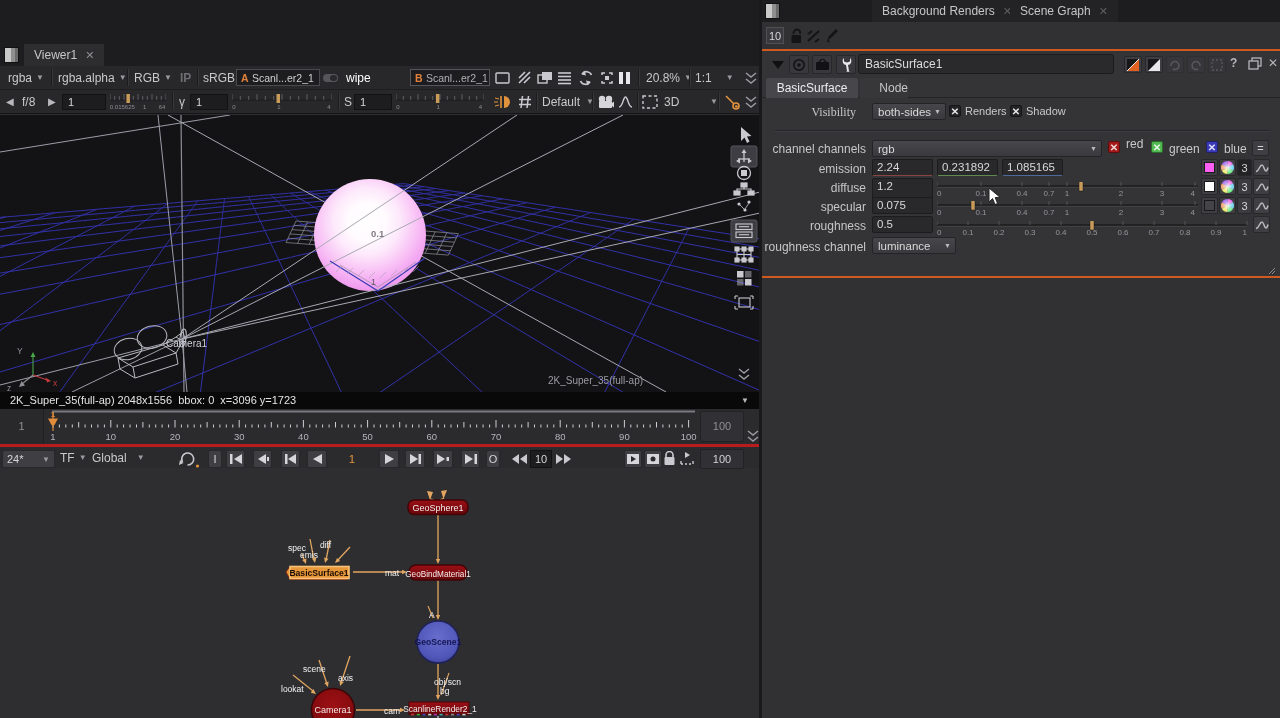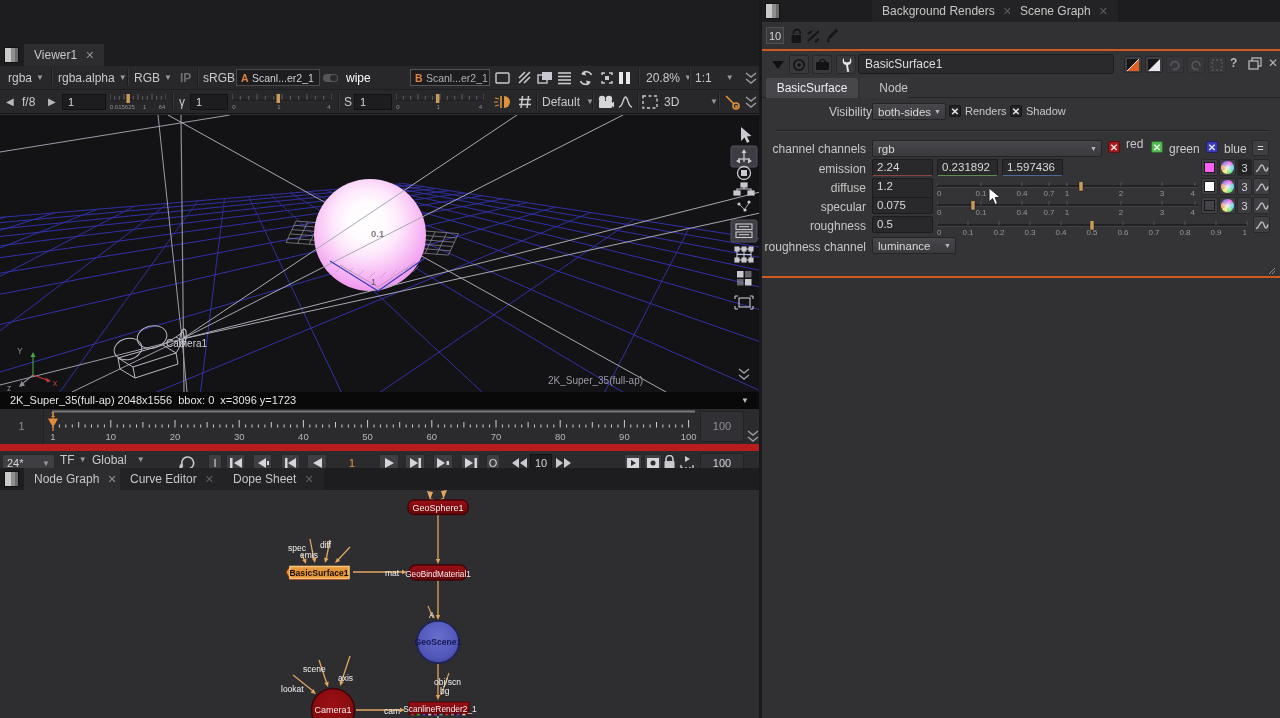--- a/index.html
+++ b/index.html
@@ -524,21 +524,21 @@
           </svg>
         </div>
 <div class="abs" style="left:700px;top:2px;width:44px;height:31px;background:#313135;border:1px solid #222225;border-radius:2px;color:#8f8f93;font-size:11px;line-height:29px;text-align:center;">100</div>
 <svg class="abs" style="left:746px;top:20px;" width="14" height="14">
           <g stroke="#9a9aa0" stroke-width="1.5" fill="none">
             <path d="M2,2 l5,4 l5,-4"></path>
             <path d="M2,8 l5,4 l5,-4"></path>
           </g>
         </svg>
 </div>
-      <div class="abs" style="left:0;top:400px;width:759px;height:24px;background:#2b2b2e;border-top:7px solid #b91c1c;">
+      <div class="abs" style="left:0;top:400px;width:759px;height:24px;background:#2b2b2e;border-top:3px solid #b91c1c;">
         <div class="abs btn" style="left:2px;top:3px;width:53px;height:18px;justify-content:flex-start;">
           <span style="margin-left:4px;font-size:11px;">24*</span>
           <span class="dd" style="position:absolute;right:4px;">▼</span>
         </div>
         <div class="abs titem" style="left:60px;">TF<span class="dd">▼</span></div>
         <div class="abs titem" style="left:92px;">Global<span class="dd" style="margin-left:10px;">▼</span></div>
         <svg class="abs" style="left:177px;top:3px;" width="24" height="19" viewBox="0 0 24 19">
           <g stroke="#c9c9cf" stroke-width="1.6" fill="none">
             <path d="M5.5,12 a6,6 0 1 1 5,3"></path>
             <path d="M3,10 l3.5,3 l-4.5,2 Z" fill="#c9c9cf" stroke="none"></path>
@@ -646,26 +646,20 @@
           <g stroke="#c9c9cf" stroke-width="1.4">
             <line x1="1" y1="13" x2="3" y2="13"></line>
             <line x1="5" y1="13" x2="7" y2="13"></line>
             <line x1="9" y1="13" x2="11" y2="13"></line>
             <line x1="1" y1="13" x2="1" y2="10"></line>
             <line x1="13" y1="13" x2="13" y2="10"></line>
           </g>
         </svg>
         <div class="abs" style="left:700px;top:2px;width:44px;height:20px;background:#313135;border:1px solid #222225;border-radius:2px;color:#d2d2d6;font-size:11px;line-height:19px;text-align:center;">100</div>
       </div>
-      <div class="tabbar" style="top:424px;height:22px;">
-<div class="paneicon" style="left:4px;"></div>
-<div class="tab active" style="left:24px;">Node Graph<span class="x">✕</span></div>
-<div class="tab" style="left:120px;background:#232325;">Curve Editor<span class="x" style="opacity:0.55;">✕</span></div>
-<div class="tab" style="left:223px;background:#232325;">Dope Sheet<span class="x" style="opacity:0.55;">✕</span></div>
-</div>
       <div class="abs" style="left:0;top:446px;width:759px;height:272px;background:#2e2e30;">
         <svg width="759" height="272" style="display:block">
           <defs>
 <linearGradient id="ng_red" x1="0" y1="0" x2="0" y2="1">
  <stop offset="0%" stop-color="#9b1016"></stop>
               <stop offset="45%" stop-color="#830b10"></stop>
               <stop offset="100%" stop-color="#65060a"></stop>
 </linearGradient>
 <radialGradient id="ng_blue" cx="50%" cy="38%" r="70%">
  <stop offset="0%" stop-color="#666dcc"></stop>
@@ -836,42 +830,42 @@
               <rect x="4" y="1" width="9" height="8"></rect>
               <rect x="1" y="4" width="9" height="8" fill="#343437"></rect>
             </g>
           </svg>
 <div class="abs" style="left:506px;top:5px;color:#b6b6ba;font-size:12px;">✕</div>
 </div>
         <div class="abs" style="left:0;top:27px;width:518px;height:20px;border-bottom:1px solid #232326;">
 <div class="abs" style="left:4px;top:0;width:92px;height:20px;background:#47474b;color:#ececee;font-size:12px;text-align:center;line-height:20px;border-radius:3px 3px 0 0;">BasicSurface</div>
 <div class="abs" style="left:98px;top:0;width:48px;height:20px;background:#37373a;color:#c6c6c8;font-size:12px;text-align:right;line-height:20px;border-radius:3px 3px 0 0;">Node</div>
 </div>
-<div class="prop-label" style="left:44px;top:54px;width:66px;">Visibility</div>
+<div class="prop-label" style="left:28px;top:54px;width:66px;font-family:Liberation Serif, serif;">Visibility</div>
 <div class="pdrop" style="left:110px;top:52px;width:74px;height:17px;line-height:16px;"><span style="margin-left:5px;">both-sides</span><span class="arr">▼</span></div>
 <div class="cb" style="left:187px;top:54px;">✕</div>
 <div class="abs" style="left:203px;top:54px;font-size:11px;">Renders</div>
 <div class="cb" style="left:248px;top:54px;">✕</div>
 <div class="abs" style="left:264px;top:54px;font-size:11px;">Shadow</div>
 <div class="abs" style="left:13px;top:79px;width:495px;height:1px;background:#242428;box-shadow:0 1px 0 #3e3e42;"></div>
 
 <div class="prop-label" style="left:4px;top:91px;width:100px;">channel channels</div>
 <div class="pdrop" style="left:110px;top:89px;width:230px;height:17px;line-height:16px;"><span style="margin-left:5px;">rgb</span><span class="arr">▼</span></div>
 <div class="cb" style="left:346px;top:90px;background:#a41a1a;border-color:#5c0d0d;color:#f0d8d8;">✕</div>
 <div class="abs" style="left:364px;top:86px;font-size:12px;">red</div>
 <div class="cb" style="left:389px;top:90px;background:#52b852;border-color:#2d6b2d;color:#e8f8e8;">✕</div>
 <div class="abs" style="left:407px;top:91px;font-size:12px;">green</div>
 <div class="cb" style="left:444px;top:90px;background:#3a3ab8;border-color:#20206b;color:#e0e0f8;">✕</div>
 <div class="abs" style="left:462px;top:91px;font-size:12px;">blue</div>
 <div class="abs btn" style="left:490px;top:89px;width:17px;height:16px;font-size:11px;">=</div>
 
 <div class="prop-label" style="left:24px;top:111px;width:80px;">emission</div>
 <div class="pfield" style="left:110px;top:108px;width:61px;height:17px;border-bottom:1px solid #8a4444;">2.24</div>
 <div class="pfield" style="left:175px;top:108px;width:61px;height:17px;border-bottom:1px solid #5f8a50;">0.231892</div>
-<div class="pfield" style="left:240px;top:108px;width:61px;height:17px;border-bottom:1px solid #4e6a9a;">1.597436</div>
+<div class="pfield" style="left:240px;top:108px;width:61px;height:17px;border-bottom:1px solid #4e6a9a;">1.085165</div>
 <div class="abs btn" style="left:439px;top:108px;width:17px;height:17px;">
           <div style="width:11px;height:11px;background:#ff5ef2;border:1px solid #19191b;"></div>
         </div>
         <div class="abs btn" style="left:457px;top:108px;width:17px;height:17px;">
           <svg width="13" height="13" viewBox="0 0 13 13">
             <defs>
               <radialGradient id="wh" cx="50%" cy="50%" r="55%">
                 <stop offset="0%" stop-color="#fff" stop-opacity="0.9"></stop>
                 <stop offset="55%" stop-color="#fff" stop-opacity="0.35"></stop>
                 <stop offset="100%" stop-color="#fff" stop-opacity="0"></stop>

